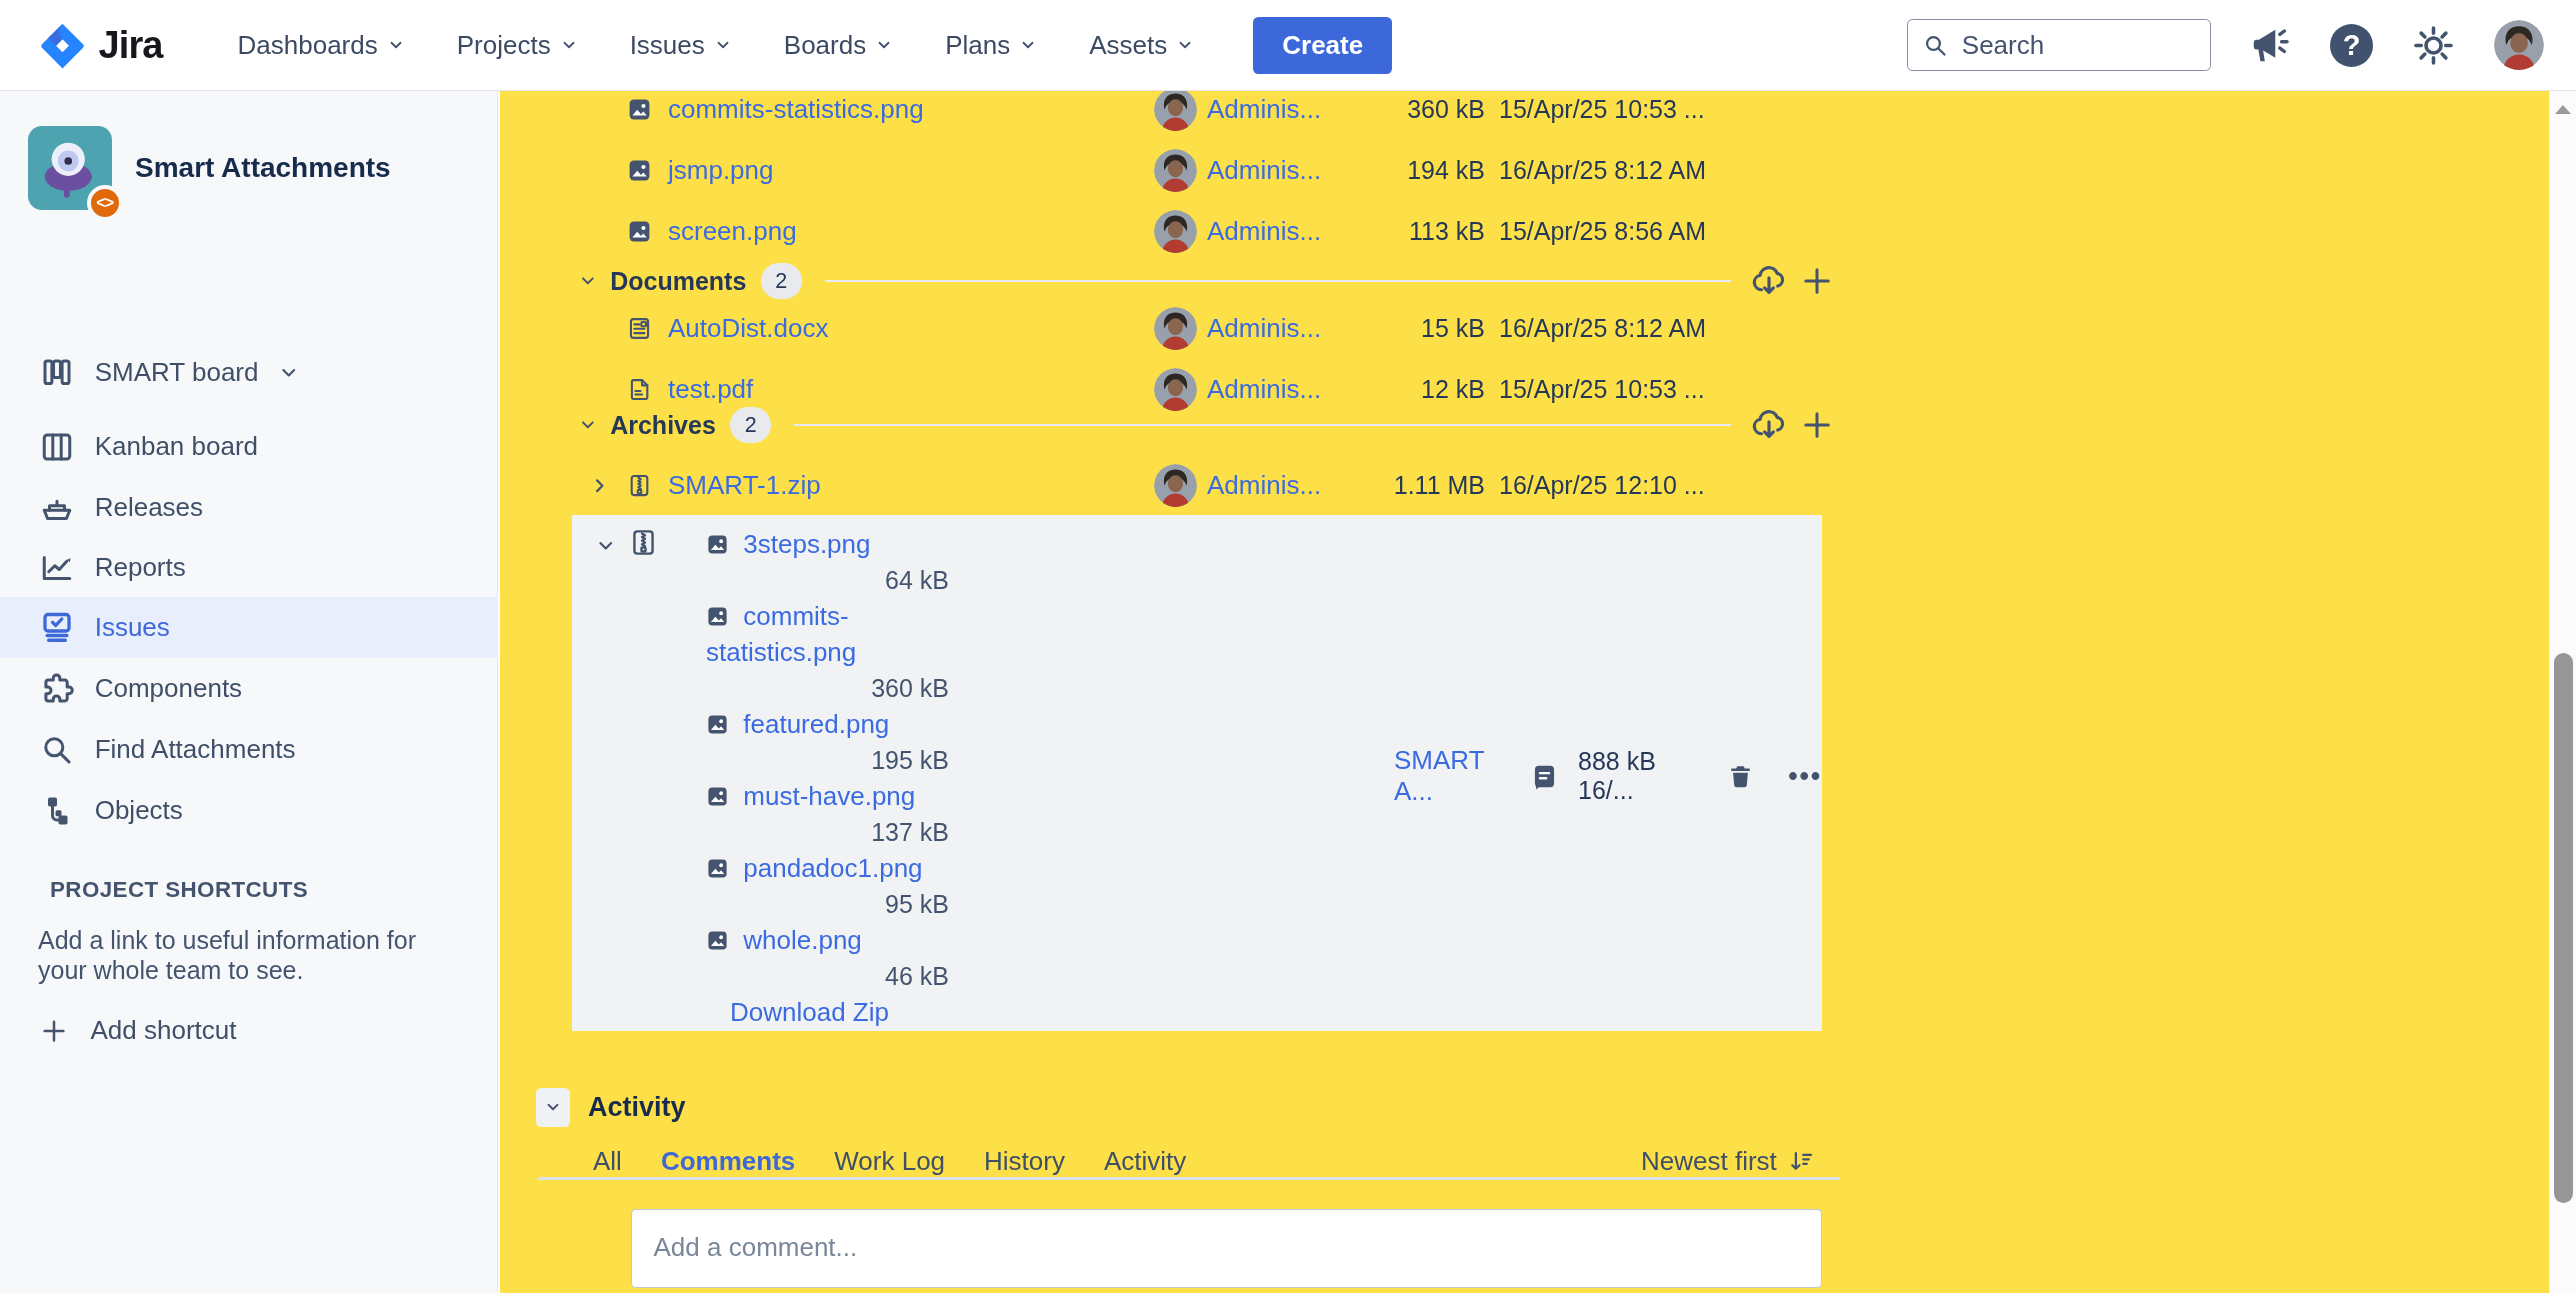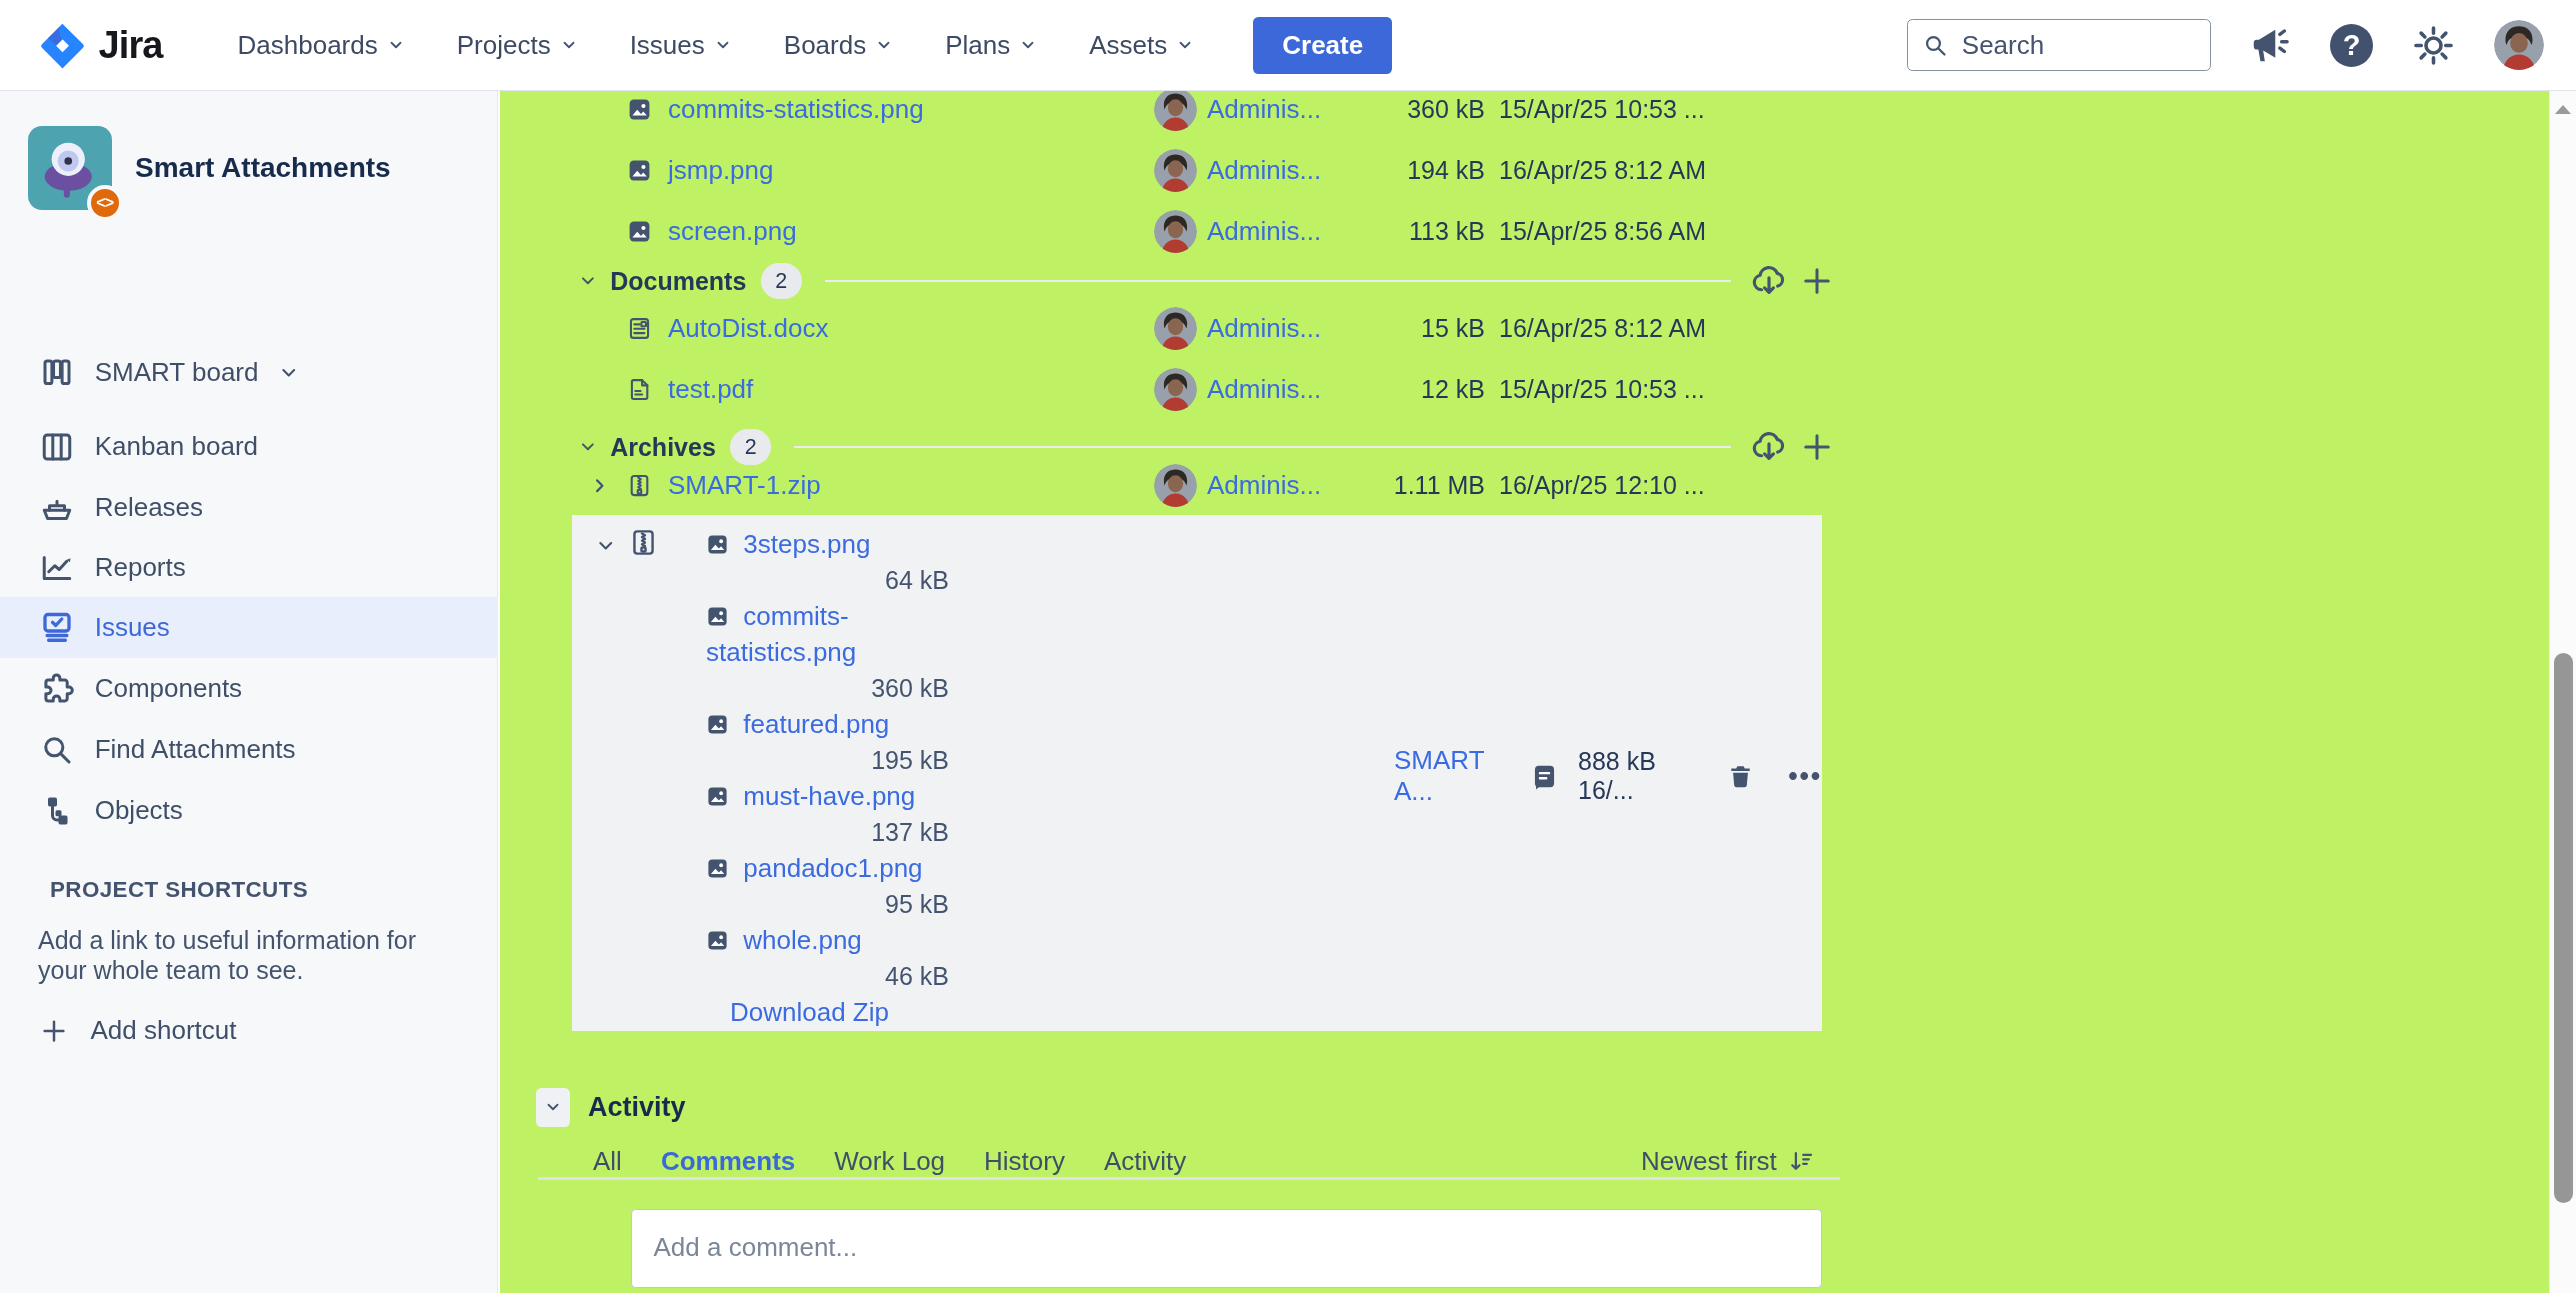--- a/index.html
+++ b/index.html
@@ -41,21 +41,21 @@
   .proj-title { font-size:28px; font-weight:700; color:#172B4D; }
   .side-item { position:absolute; left:0; width:498px; height:61px; display:flex; align-items:center;
     padding-left:39px; gap:19.7px; font-size:26px; color:#3F4F68; cursor:pointer; }
   .side-item.sel { background:#E8EEFB; color:#3D68D8; }
   .side-sec { position:absolute; left:50px; top:786px; font-size:22.4px; font-weight:700; color:#44546F; letter-spacing:0.4px; }
   .side-hint { position:absolute; left:38px; top:834px; width:421px; font-size:25px; line-height:30px; color:#44546F; }
   .add-short { position:absolute; left:39px; top:918px; height:43px; display:flex; align-items:center;
     gap:21.5px; font-size:26px; color:#3F4F68; cursor:pointer; }
 
   
-  .main { position:absolute; left:500px; top:91px; width:2049px; height:1203px; background:#bef264; overflow:hidden; }
+  .main { position:absolute; left:500px; top:91px; width:2049px; height:1203px; background:#fde047; overflow:hidden; }
   .att-row { position:absolute; left:0; width:2049px; height:61px; }
   .att-row .ficon { position:absolute; left:127px; top:50%; margin-top:-12.5px; }
   .att-row .fname { position:absolute; left:168px; top:50%; margin-top:-16px; font-size:26px; color:#3B6BE0; cursor:pointer; }
   .att-row .avtr { position:absolute; left:654px; top:50%; margin-top:-21.5px; width:43px; height:43px; border-radius:50%; overflow:hidden; }
   .att-row .auth { position:absolute; left:707px; top:50%; margin-top:-16px; font-size:26px; color:#3B6BE0; cursor:pointer; }
   .att-row .fsize { position:absolute; left:823px; width:162px; top:50%; margin-top:-15px; font-size:25px; color:#253858; text-align:right; }
   .att-row .fdate { position:absolute; left:999px; top:50%; margin-top:-15px; font-size:25px; color:#253858; }
   .att-row .expnd { position:absolute; left:89px; top:50%; margin-top:-10.7px; cursor:pointer; }
 
   .sec-head { position:absolute; left:78px; width:1257px; height:48px; display:flex; align-items:center; }
@@ -445,21 +445,21 @@
     <span class="avtr">
         <svg class="ic" width="43" height="43" viewBox="0 0 48 48">
           <use href="#i-person"></use>
         </svg>
       </span>
     <a class="auth">Adminis...</a>
     <span class="fsize">12 kB</span>
     <span class="fdate">15/Apr/25 10:53 ...</span>
   </div>
 
-  <div class="sec-head" style="top:332px">
+  <div class="sec-head" style="top:310px">
     <svg class="ic chv" width="19.7" height="19.7" viewBox="0 0 22 22">
         <use href="#i-chevdown"></use>
       </svg>
     <span class="sec-label">Archives</span>
     <span class="sec-count">2</span>
     <span class="sec-line"></span>
     <span class="sec-acts">
       <span>
           <svg class="ic" width="38" height="38" viewBox="0 0 42 42">
             <use href="#i-clouddl"></use>

